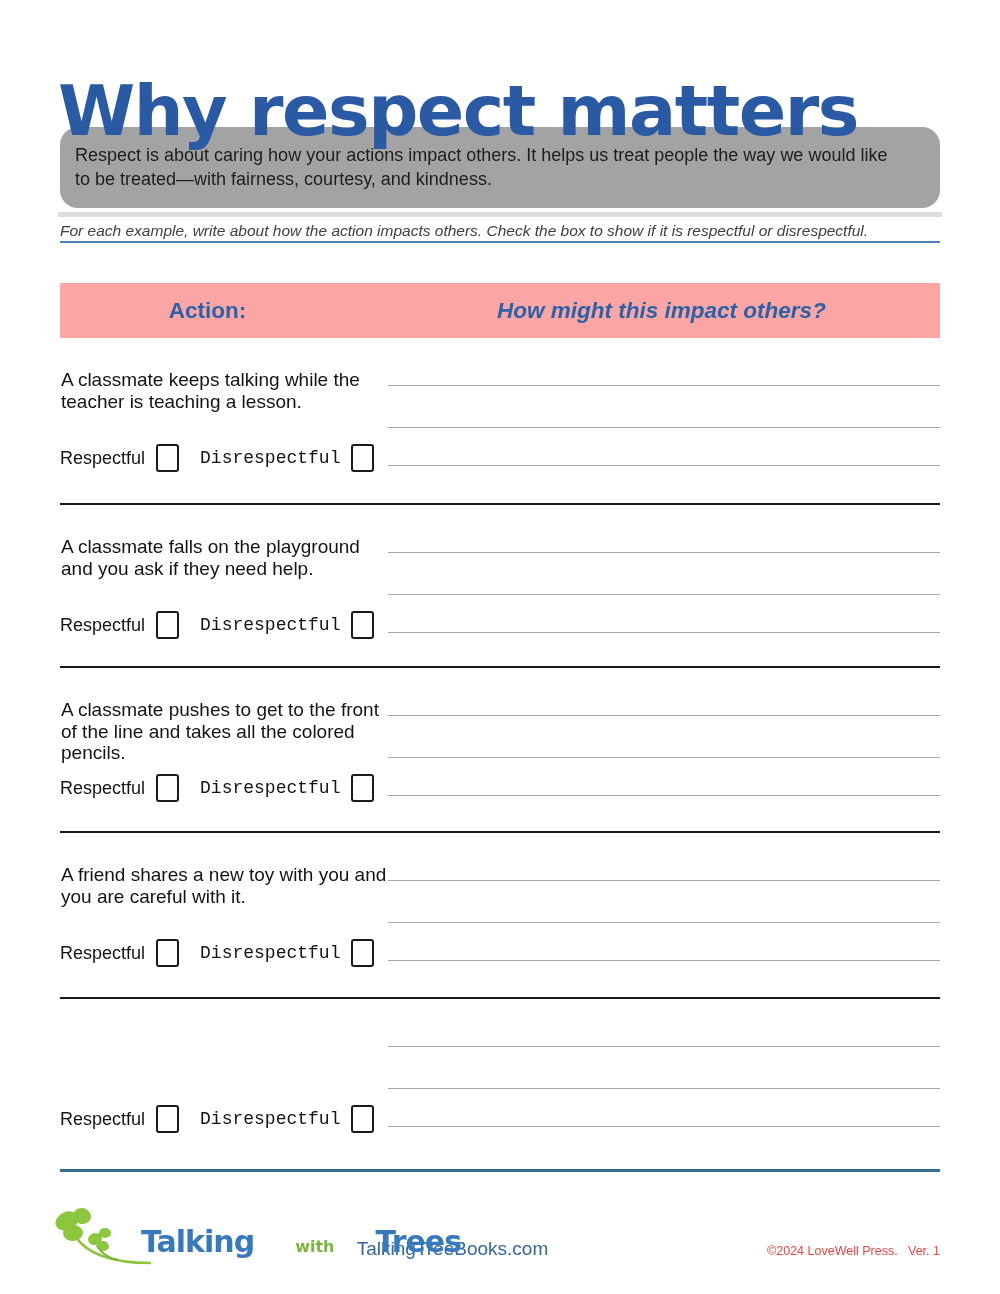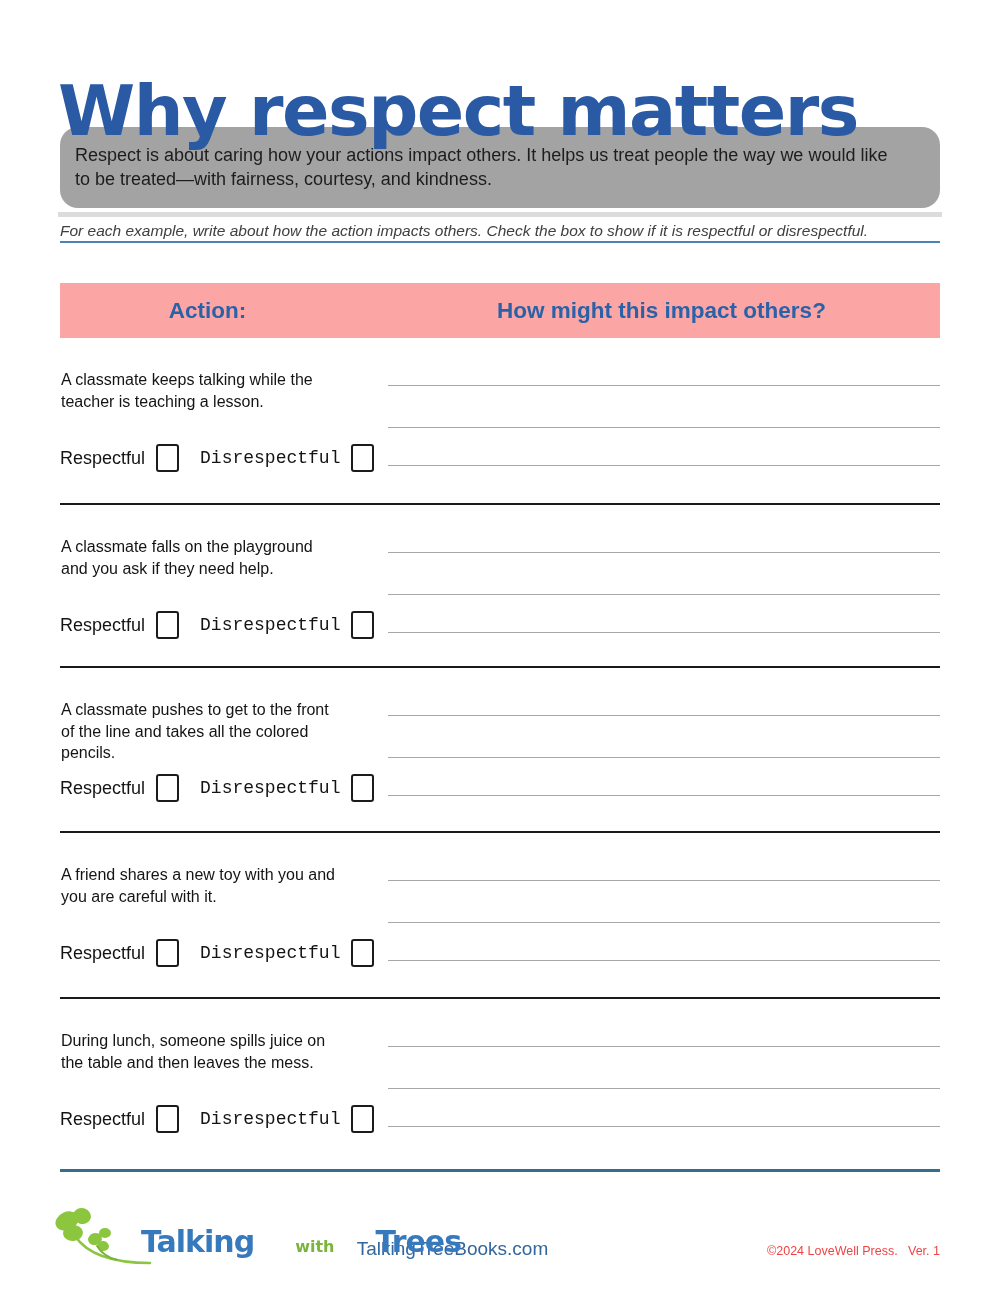--- a/index.html
+++ b/index.html
@@ -35,34 +35,34 @@
     font-style:italic;font-size:15.5px;color:#404040;
     padding-bottom:1px;border-bottom:2px solid #4d82b8;
     box-sizing:border-box;
   }
   .thead{
     position:absolute;left:60px;top:283px;width:880px;height:55px;
     background:#fca5a5;display:flex;align-items:center;
     font-weight:bold;font-size:22.5px;color:#2a62a8;
   }
   .th-action{width:295px;text-align:center;}
-  .th-impact{flex:1;text-align:center;padding-left:28px;}
+  .th-impact{flex:1;text-align:center;padding-left:28px;font-style:italic;}
   .rows{position:absolute;left:60px;top:338px;width:880px;}
   .row{
     position:relative;width:880px;box-sizing:border-box;
     border-bottom:2px solid #1a1a1a;
   }
   .row:nth-child(1){height:167px;}
   .row:nth-child(2){height:163px;}
   .row:nth-child(3){height:165px;}
   .row:nth-child(4){height:166px;}
   .row:nth-child(5){height:173px;border-bottom:3px solid #336e8f;}
   .action{
     position:absolute;left:1px;top:31px;width:335px;
-    font-size:16px;line-height:21.5px;color:#141414;
+    font-size:19px;line-height:21.5px;color:#141414;
     white-space:pre-line;
   }
   .checks{
     position:absolute;left:0;top:106px;
     display:flex;align-items:center;
     font-size:18px;color:#141414;
   }
   .checkbox{
     display:inline-block;width:23px;height:28px;
     border:2.5px solid #1b1b1b;border-radius:3px;
@@ -168,22 +168,20 @@
         <span class="checkbox"></span>
         <span class="cb-label-2">Disrespectful</span>
         <span class="checkbox"></span>
       </div>
       <div class="wline l1"></div>
       <div class="wline l2"></div>
       <div class="wline l3"></div>
     </div>
 
     <div class="row">
-      <div class="action">During lunch, someone spills juice on
-the table and then leaves the mess.</div>
       <div class="checks">
         <span>Respectful</span>
         <span class="checkbox"></span>
         <span class="cb-label-2">Disrespectful</span>
         <span class="checkbox"></span>
       </div>
       <div class="wline l1"></div>
       <div class="wline l2"></div>
       <div class="wline l3"></div>
     </div>

